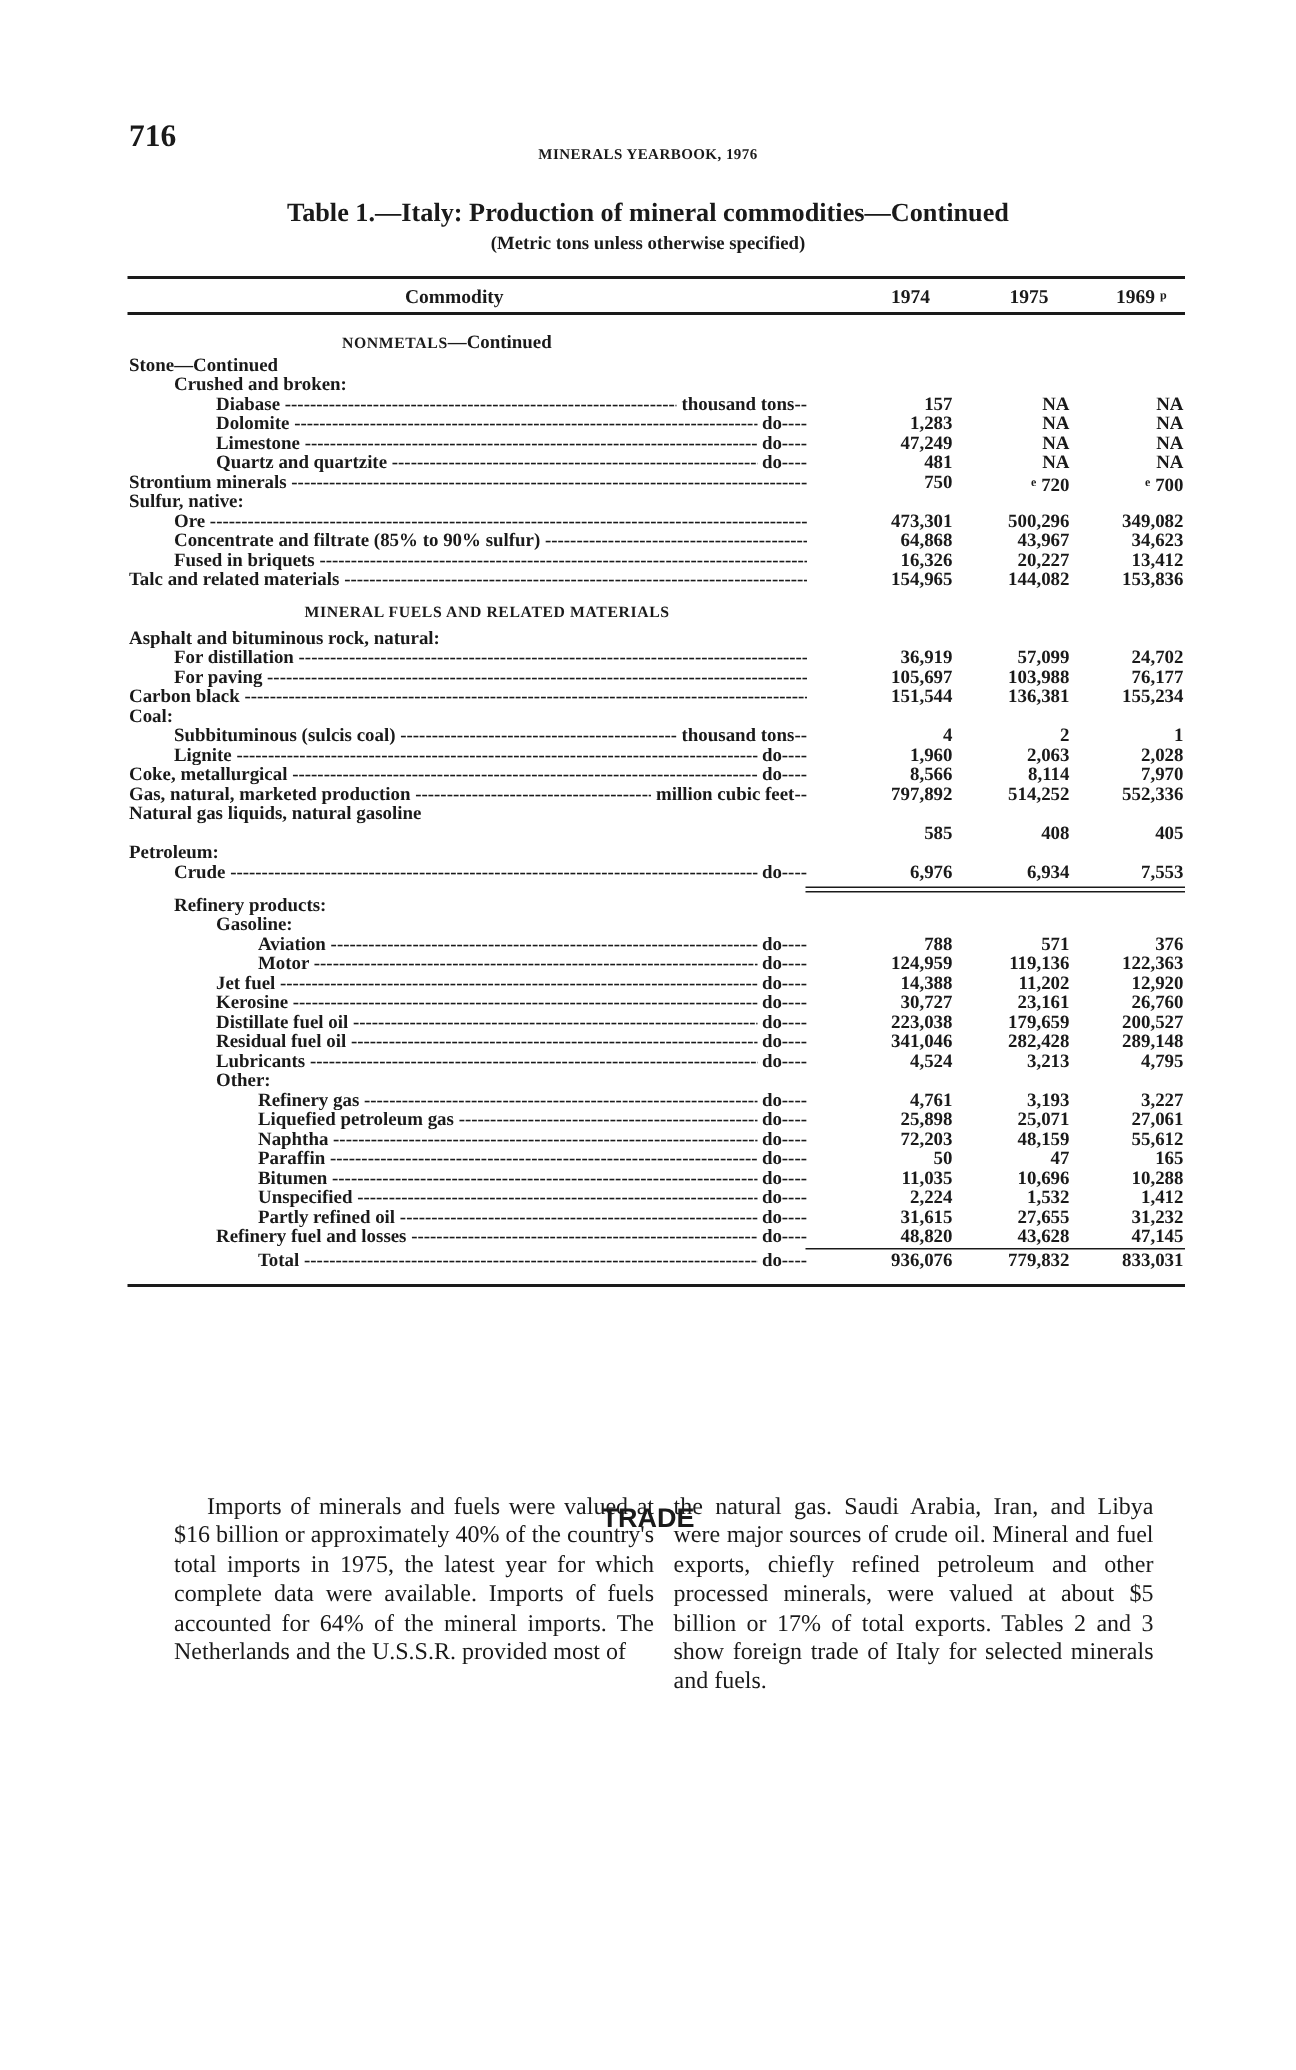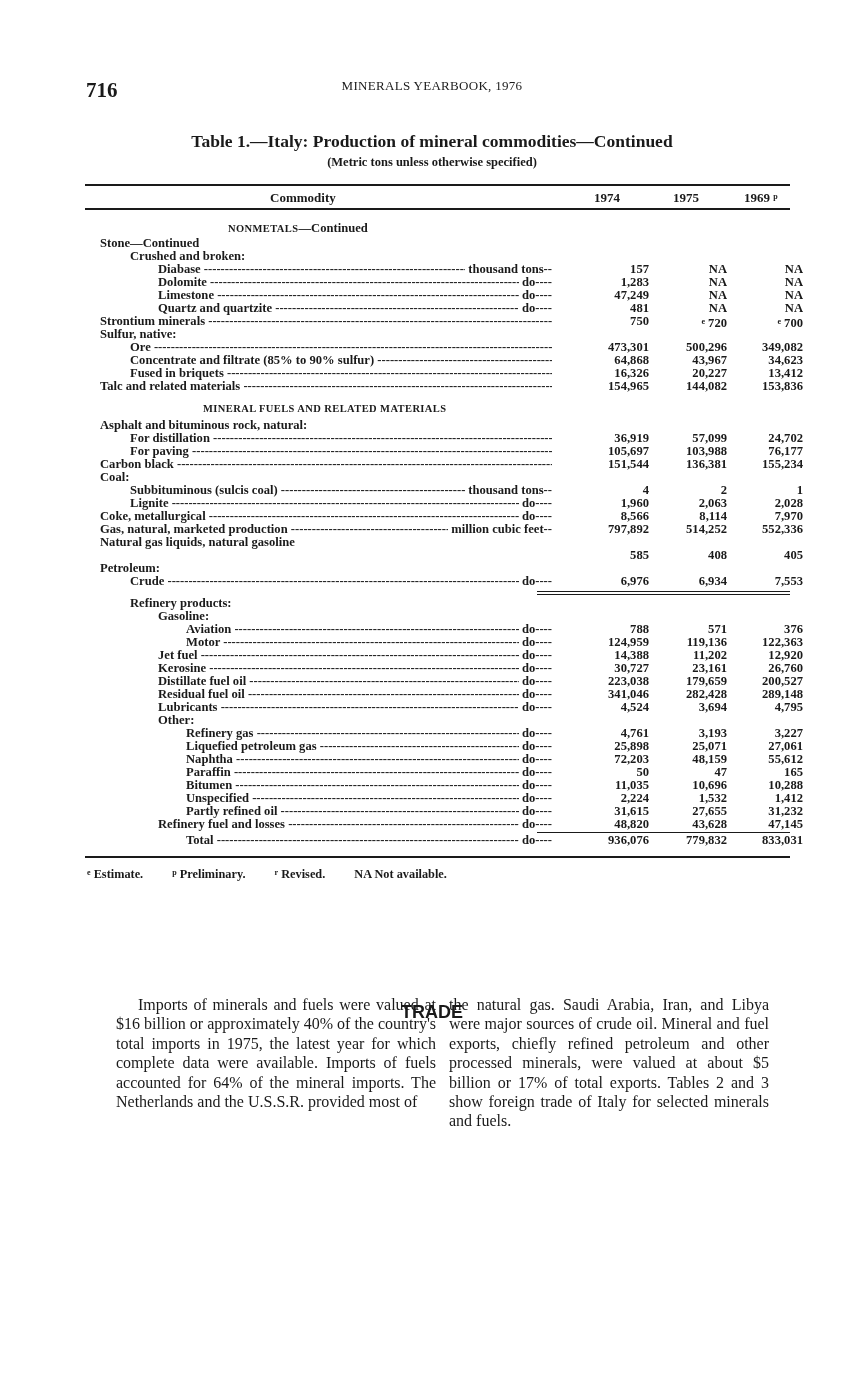--- a/index.html
+++ b/index.html
@@ -1,25 +1,25 @@
 <!DOCTYPE html>
 <html><head>
 <meta charset="utf-8">
 <style>
   html, body { margin:0; padding:0; background:#ffffff; }
   body { width:864px; height:1380px; position:relative; overflow:hidden; color:#1a1a1a;
          font-family:"Liberation Serif", "DejaVu Serif", serif; }
   .page-number { position:absolute; left:86px; top:78px; font-size:21px; font-weight:bold; }
-  .running-head { position:absolute; left:0; width:864px; top:78px; text-align:center; font-size:13px; font-weight:normal; letter-spacing:0.3px; }
+  .running-head { position:absolute; left:0; width:864px; top:98px; text-align:center; font-size:10px; font-weight:bold; letter-spacing:0.3px; }
   .table-title { position:absolute; left:0; width:864px; top:131px; text-align:center; font-size:17.5px; font-weight:bold; }
   .table-subtitle { position:absolute; left:0; width:864px; top:155px; text-align:center; font-size:12.5px; font-weight:bold; }
   .rule { position:absolute; background:#1a1a1a; }
   .hdr { position:absolute; top:190px; font-size:13px; font-weight:bold; }
   .rows { position:absolute; left:85px; top:0; width:705px; }
-  .row { position:absolute; left:15px; width:705px; height:13px; font-size:12.6px; font-weight:bold; line-height:13px; white-space:nowrap; }
+  .row { position:absolute; left:1px; width:705px; height:13px; font-size:12.6px; font-weight:bold; line-height:13px; white-space:nowrap; }
   .label { position:absolute; top:0; overflow:hidden; white-space:nowrap; }
   .val { position:absolute; top:0; text-align:right; width:80px; }
   .v1 { left:469px; } .v2 { left:547px; } .v3 { left:623px; }
   .section { position:absolute; font-size:10.5px; font-weight:bold; letter-spacing:0.4px; }
   .section .cont { font-size:12.6px; letter-spacing:0; }
   .footnotes { position:absolute; left:87px; top:866px; font-size:12.3px; font-weight:bold; line-height:13px; }
   .footnotes sup { font-size:8px; vertical-align:3px; }
   .fn-gap { display:inline-block; width:26px; }
   .trade-head { position:absolute; left:0; width:864px; top:958px; text-align:center; font-family:"Liberation Sans","DejaVu Sans",sans-serif; font-weight:bold; font-size:18px;margin-top:44px; }
   .col { position:absolute; top:995px; width:320px; font-size:16px; line-height:19.4px; text-align:justify; }
@@ -219,21 +219,21 @@
     </div>
     <div class="row" style="top: 688px;">
       <div class="label" style="left: 58px; width: 394px;"><span>Residual fuel oil </span><span>--------------------------------------------------------------------------------------------------------------------------------------------------------------------------------------------------------</span><span style="position: absolute; right: 0px; top: 0px; background: rgb(255, 255, 255); padding-left: 3px;">do----</span></div>
       <div class="val v1">341,046</div>
       <div class="val v2">282,428</div>
       <div class="val v3">289,148</div>
     </div>
     <div class="row" style="top: 701px;">
       <div class="label" style="left: 58px; width: 394px;"><span>Lubricants </span><span>--------------------------------------------------------------------------------------------------------------------------------------------------------------------------------------------------------</span><span style="position: absolute; right: 0px; top: 0px; background: rgb(255, 255, 255); padding-left: 3px;">do----</span></div>
       <div class="val v1">4,524</div>
-      <div class="val v2">3,694</div>
+      <div class="val v2">3,213</div>
       <div class="val v3">4,795</div>
     </div>
     <div class="row" style="top: 714px;">
       <div class="label" style="left: 58px;">Other:</div>
     </div>
     <div class="row" style="top: 727px;">
       <div class="label" style="left: 86px; width: 366px;"><span>Refinery gas </span><span>--------------------------------------------------------------------------------------------------------------------------------------------------------------------------------------------------------</span><span style="position: absolute; right: 0px; top: 0px; background: rgb(255, 255, 255); padding-left: 3px;">do----</span></div>
       <div class="val v1">4,761</div>
       <div class="val v2">3,193</div>
       <div class="val v3">3,227</div>
@@ -287,23 +287,17 @@
       <div class="val v3">833,031</div>
     </div>
   </div>
 
 <div class="rule" style="left:537px;top:591px;width:253px;height:1px;"></div>
 <div class="rule" style="left:537px;top:594px;width:253px;height:1px;"></div>
 <div class="rule" style="left:537px;top:832px;width:253px;height:1px;"></div>
 <div class="rule" style="left:85px;top:856px;width:705px;height:1.5px;"></div>
 
 <div class="footnotes">
-  <div>
-    <sup>e</sup> <span>Estimate.</span><span class="fn-gap"></span>
-    <sup>p</sup> <span>Preliminary.</span><span class="fn-gap"></span>
-    <sup>r</sup> <span>Revised.</span><span class="fn-gap"></span>
-    <span>NA Not available.</span>
-  </div>
 </div>
 
 <div class="trade-head">TRADE</div>
 <div class="col col-left">Imports of minerals and fuels were valued at $16 billion or approximately 40% of the country's total imports in 1975, the latest year for which complete data were available. Imports of fuels accounted for 64% of the mineral imports. The Netherlands and the U.S.S.R. provided most of</div>
 <div class="col col-right">the natural gas. Saudi Arabia, Iran, and Libya were major sources of crude oil. Mineral and fuel exports, chiefly refined petroleum and other processed minerals, were valued at about $5 billion or 17% of total exports. Tables 2 and 3 show foreign trade of Italy for selected minerals and fuels.</div>
 
 </body></html>

